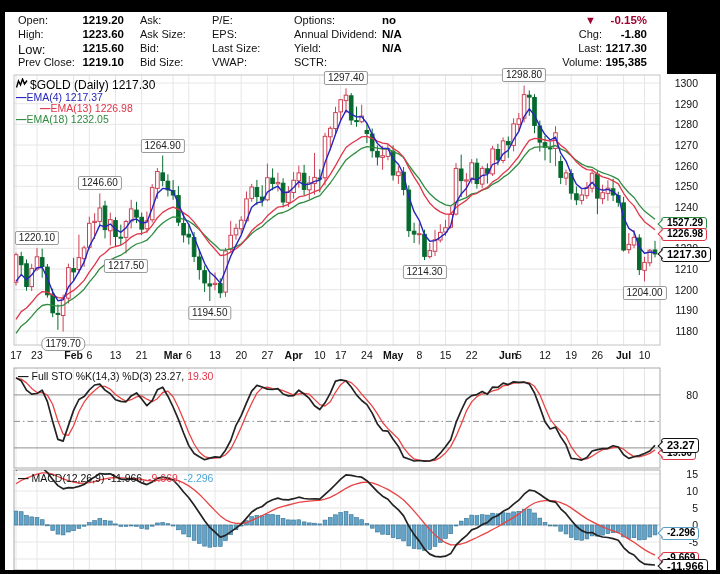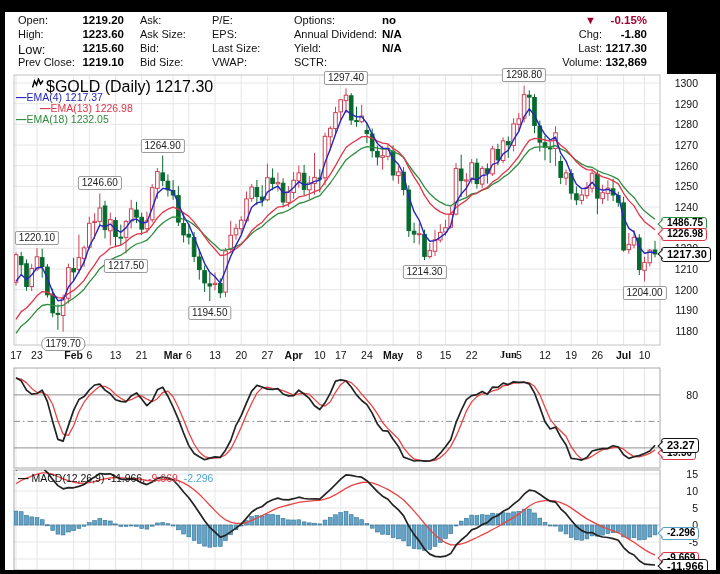--- a/index.html
+++ b/index.html
@@ -3,21 +3,21 @@
 <meta charset="utf-8">
 <style>
   html,body{margin:0;padding:0;background:#000;}
   #screen{position:relative;width:720px;height:574px;background:#000;overflow:hidden;
           font-family:"Liberation Sans",sans-serif;-webkit-font-smoothing:antialiased;}
   .panel{position:absolute;background:#fff;}
   #headerPanel{left:5px;top:12px;width:662px;height:62px;}
   #chartPanel{left:5px;top:74px;width:715px;height:496px;}
   .qlabel{position:absolute;font-size:11px;color:#111;white-space:nowrap;}
   .qvalue{position:absolute;font-size:11.5px;font-weight:700;color:#000;white-space:nowrap;}
-  .legend1{position:absolute;left:32px;top:78px;font-size:16px;color:#000;white-space:nowrap;}
+  .legend1{position:absolute;left:16px;top:78px;font-size:12px;color:#000;white-space:nowrap;}
   .licon{display:inline-block;width:12px;margin-right:2px;vertical-align:-1px;}
   .emaLeg{position:absolute;left:16px;font-size:10.5px;white-space:nowrap;font-weight:400;}
   .plegend{position:absolute;left:18px;font-size:10.5px;color:#111;white-space:nowrap;}
   .plegend .dash{font-weight:700;margin-right:3px;}
   .red{color:#e03548;}
   .blue{color:#4da6d9;}
   .axlabel{position:absolute;width:36px;text-align:right;font-size:10.5px;color:#111;}
   .xtick{position:absolute;transform:translateX(-50%);font-size:10.5px;color:#111;white-space:nowrap;}
   .xtick.month{font-weight:700;}
   .callout{position:absolute;transform:translateX(-50%);font-size:10px;background:#fff;
@@ -65,21 +65,21 @@
       <div class="qlabel" style="left: 289px; top: 30px; font-size: 11px; position: absolute;">Yield:</div>
       <div class="qvalue" style="left: 377px; top: 30px; width: 40px; text-align: left; position: absolute;">N/A</div>
       <div class="qlabel" style="left: 289px; top: 44px; font-size: 11px; position: absolute;">SCTR:</div>
       <div class="qlabel" style="left: 580px; top: 2px; font-size: 11px; color: rgb(160, 0, 48); font-weight: 700; position: absolute;">▼</div>
       <div class="qvalue" style="left: 586px; top: 2px; width: 56px; text-align: right; color: rgb(160, 0, 48); position: absolute;">-0.15%</div>
       <div class="qlabel" style="left: 535px; top: 16px; width: 62px; text-align: right; position: absolute;">Chg:</div>
       <div class="qvalue" style="left: 582px; top: 16px; width: 60px; text-align: right; position: absolute;">-1.80</div>
       <div class="qlabel" style="left: 535px; top: 30px; width: 62px; text-align: right; position: absolute;">Last:</div>
       <div class="qvalue" style="left: 582px; top: 30px; width: 60px; text-align: right; position: absolute;">1217.30</div>
       <div class="qlabel" style="left: 535px; top: 44px; width: 62px; text-align: right; position: absolute;">Volume:</div>
-      <div class="qvalue" style="left: 582px; top: 44px; width: 60px; text-align: right; position: absolute;">132,869</div>
+      <div class="qvalue" style="left: 582px; top: 44px; width: 60px; text-align: right; position: absolute;">195,385</div>
     </div>
   <div class="panel" id="chartPanel"></div>
   <div id="blackNotch"></div>
 
   <svg id="chartSvg" width="720" height="574">
       <defs>
         <clipPath id="cpP">
           <rect x="14" y="67" width="646" height="282"></rect>
         </clipPath>
         <clipPath id="cpS">
@@ -582,20 +582,23 @@
           <path d="M0.5 9.5 L2.5 3 L4.5 7 L6.5 1 L8.5 6 L11 2.5" fill="none" stroke="#000" stroke-width="1.4"></path>
         </svg>
     </span><span>$GOLD (Daily) 1217.30</span>
   </div>
   <div id="emaLegend">
       <div class="emaLeg" style="left: 16px; top: 91px; color: rgb(37, 37, 187); position: absolute;"><span style="font-weight: 700;">—</span><span>EMA(4) 1217.37</span></div>
       <div class="emaLeg" style="left: 16px; top: 102px; color: rgb(224, 53, 72); position: absolute; padding-left: 24px;"><span style="font-weight: 700;">—</span><span>EMA(13) 1226.98</span></div>
       <div class="emaLeg" style="left: 16px; top: 113px; color: rgb(46, 139, 63); position: absolute;"><span style="font-weight: 700;">—</span><span>EMA(18) 1232.05</span></div>
     </div>
 
+  <div class="plegend" style="top:370px">
+    <span class="dash">—</span><span>Full STO %K(14,3) %D(3)</span>&nbsp;<span>23.27,</span>&nbsp;<span class="red">19.30</span>
+  </div>
 
   <div class="plegend" style="top:472px">
     <span class="dash">—</span><span>MACD(12,26,9)</span>&nbsp;<span>-11.966,</span>&nbsp;<span class="red">-9.669,</span>&nbsp;<span class="blue">-2.296</span>
   </div>
 
   <div id="labels">
       <div class="axlabel" style="left: 662px; top: 77px; position: absolute;">1300</div>
       <div class="axlabel" style="left: 662px; top: 97.6667px; position: absolute;">1290</div>
       <div class="axlabel" style="left: 662px; top: 118.333px; position: absolute;">1280</div>
       <div class="axlabel" style="left: 662px; top: 139px; position: absolute;">1270</div>
@@ -627,38 +630,38 @@
       <div class="xtick" style="left: 241.221px; top: 349px; position: absolute;">20</div>
       <div class="xtick" style="left: 267.41px; top: 349px; position: absolute;">27</div>
       <div class="xtick month" style="left: 293.598px; top: 349px; position: absolute;">Apr</div>
       <div class="xtick" style="left: 319.787px; top: 349px; position: absolute;">10</div>
       <div class="xtick" style="left: 340.738px; top: 349px; position: absolute;">17</div>
       <div class="xtick" style="left: 366.926px; top: 349px; position: absolute;">24</div>
       <div class="xtick month" style="left: 393.115px; top: 349px; position: absolute;">May</div>
       <div class="xtick" style="left: 419.303px; top: 349px; position: absolute;">8</div>
       <div class="xtick" style="left: 445.492px; top: 349px; position: absolute;">15</div>
       <div class="xtick" style="left: 471.68px; top: 349px; position: absolute;">22</div>
-      <div class="xtick month" style="left: 508.344px; top: 349px; position: absolute; font-family: Liberation Serif, serif;">Jun</div>
+      <div class="xtick month" style="left: 508.344px; top: 349px; position: absolute;">Jun</div>
       <div class="xtick" style="left: 518.82px; top: 349px; position: absolute;">5</div>
       <div class="xtick" style="left: 545.008px; top: 349px; position: absolute;">12</div>
       <div class="xtick" style="left: 571.197px; top: 349px; position: absolute;">19</div>
       <div class="xtick" style="left: 597.385px; top: 349px; position: absolute;">26</div>
       <div class="xtick month" style="left: 623.574px; top: 349px; position: absolute;">Jul</div>
       <div class="xtick" style="left: 644.525px; top: 349px; position: absolute;">10</div>
       <div class="callout" style="left: 36.9508px; top: 231.127px; position: absolute;">1220.10</div>
       <div class="callout" style="left: 63.1393px; top: 336.62px; position: absolute; border-radius: 6px;">1179.70</div>
       <div class="callout" style="left: 99.8033px; top: 176.36px; position: absolute;">1246.60</div>
       <div class="callout" style="left: 125.992px; top: 258.5px; position: absolute;">1217.50</div>
       <div class="callout" style="left: 162.656px; top: 138.54px; position: absolute;">1264.90</div>
       <div class="callout" style="left: 209.795px; top: 306.034px; position: absolute;">1194.50</div>
       <div class="callout" style="left: 345.975px; top: 71.3733px; position: absolute;">1297.40</div>
       <div class="callout" style="left: 424.541px; top: 265.114px; position: absolute;">1214.30</div>
       <div class="callout" style="left: 524.057px; top: 68.48px; position: absolute;">1298.80</div>
       <div class="callout" style="left: 644.525px; top: 286.4px; position: absolute;">1204.00</div>
-      <div class="tag green" style="top: 217.43px; position: absolute;">1486.75</div>
+      <div class="tag green" style="top: 217.43px; position: absolute;">1527.29</div>
       <div class="tag red" style="top: 227.908px; position: absolute;">1226.98</div>
       <div class="tag black" style="top: 246.914px; position: absolute;">1217.30</div>
       <div class="tag red" style="top: 446.552px; position: absolute;">19.30</div>
       <div class="tag black" style="top: 438.046px; position: absolute;">23.27</div>
       <div class="tag blue" style="top: 526.806px; position: absolute;">-2.296</div>
       <div class="tag red" style="top: 551.875px; position: absolute;">-9.669</div>
       <div class="tag black" style="top: 558.684px; position: absolute;">-11.966</div>
     </div>
   <div id="bottomBar"></div>
   <div id="rightBar"></div>

